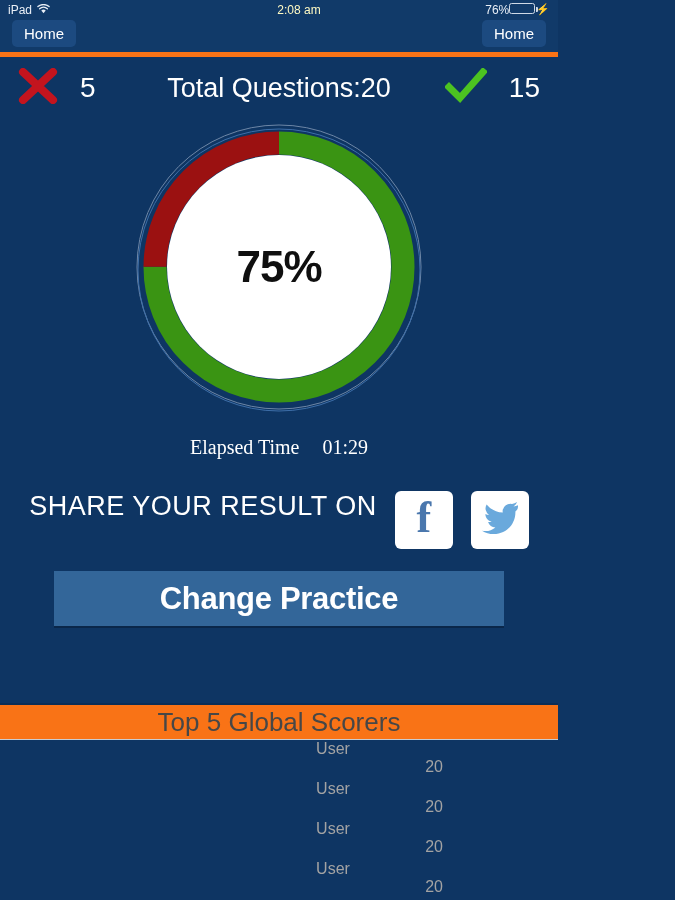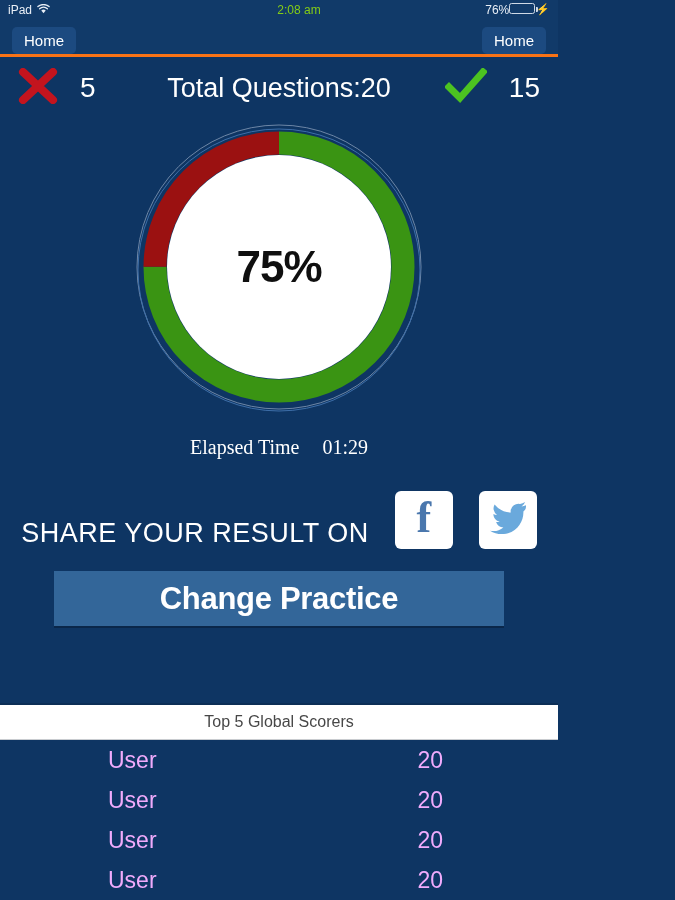--- a/index.html
+++ b/index.html
@@ -13,42 +13,42 @@
 
   
   .statusbar {
     height:20px; background:#113a69;
     display:flex; align-items:center; position:relative;
     padding:0 8px; color:#e8eef6; font-size:12px;
   }
   .sb-left { display:flex; align-items:center; gap:5px; }
   .sb-center {
     position:absolute; left:0; right:0; text-align:center;
-    font-size:12px; color:#84cc16; pointer-events:none;margin-left:40px;
+    font-size:12px; color:#fef9c3; pointer-events:none;margin-left:40px;
   }
   .sb-right {
     margin-left:auto; display:flex; gap:0;
     font-size:12px; z-index:2;
   }
   .batt {
     position:relative; width:26px; height:11px;
     border:1px solid #cfd9e6; border-radius:2.5px; padding:1px;
   }
   .batt::after {
     content:""; position:absolute; right:-3.5px; top:3px;
     width:2px; height:5px; background:#cfd9e6; border-radius:0 1px 1px 0;
   }
   .batt-fill { height:100%; width:76%; background:#4cd355; border-radius:1px; }
   .bolt { font-size:11px; color:#dfe8f2; margin-left:1px; }
 
   
   .navbar {
     height:37px; background:#113a69; position:relative;
-    display:flex; align-items:flex-end; padding:0 12px;
-    border-bottom:3px solid #f97316;
+    display:flex; align-items:flex-start; padding:0 12px;
+    border-bottom:5px solid #f97316;
   }
   .nav-btn {
     background:#1c4a80; border:none; border-radius:5px;
     color:#ffffff; font-size:15px; padding:5px 12px;
     font-family:"Liberation Sans", sans-serif; cursor:pointer;
   }
   .nav-title {
     position:absolute; left:0; right:0; text-align:center;
     color:#ffffff; font-size:17px; pointer-events:none;
   }
@@ -98,22 +98,22 @@
 
   
   .elapsed {
     text-align:center; color:#ffffff; font-size:20px;
     padding-top:22px; padding-bottom:6px;font-family:Liberation Serif, serif;
   }
   .elapsed .val { margin-left:18px; }
 
   
   .share-row {
-    display:flex; align-items:flex-end; justify-content:center;
-    gap:26px; padding-top:26px;
+    display:flex; align-items:flex-start; justify-content:center;
+    gap:18px; padding-top:26px;
   }
   .share-label { color:#ffffff; font-size:27px; letter-spacing:0.5px; }
   .social {
     width:58px; height:58px; background:#ffffff; border-radius:6px;
     display:flex; align-items:center; justify-content:center; cursor:pointer;
   }
   .fb-glyph {
     color:#4a77ad; font-size:44px; font-weight:bold; line-height:1;
     font-family:"Liberation Serif", serif; transform:translateY(-2px);
   }
@@ -124,29 +124,29 @@
     width:450px; height:55px; background:#336699; border:none;
     color:#ffffff; font-size:31px; font-weight:bold;
     font-family:"Liberation Sans Narrow","Liberation Sans", sans-serif;
     letter-spacing:-0.3px; cursor:pointer;
     box-shadow:0 2px 0 rgba(0,0,0,0.25);
   }
 
   
   .board { position:absolute; left:0; right:0; bottom:0; }
   .board-header {
-    background:#ffffff; height:37px;
+    background:#f97316; height:37px;
     display:flex; align-items:center; justify-content:center;
-    color:#474747; font-size:16px;
+    color:#474747; font-size:26px;
     border-top:2px solid #0c2e56; border-bottom:1px solid #c9ccd0;
   }
   .board-list { background:#0e3563; }
   .board-row {
     display:flex; align-items:center; height:40px;
-    padding:0 0 0 108px; color:#f0abfc; font-size:23px;
+    padding:0 0 0 108px; color:#a3a3a3; font-size:16px;flex-direction:column;
   }
   .board-row .score { margin-left:auto; margin-right:115px; }
 </style>
 </head>
 <body>
 
 <div id="app">
 
   <div class="statusbar">
     <div class="sb-left">

